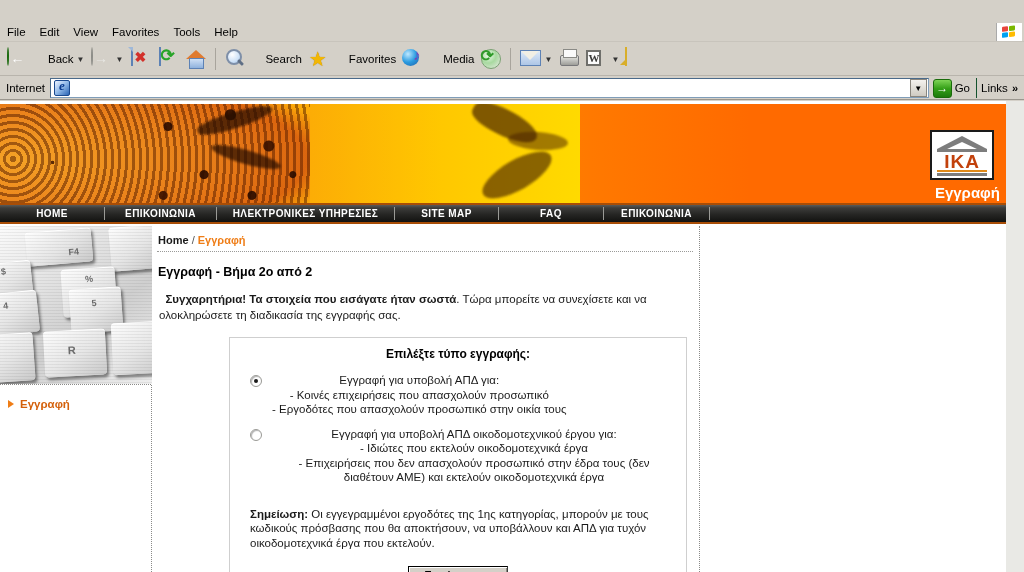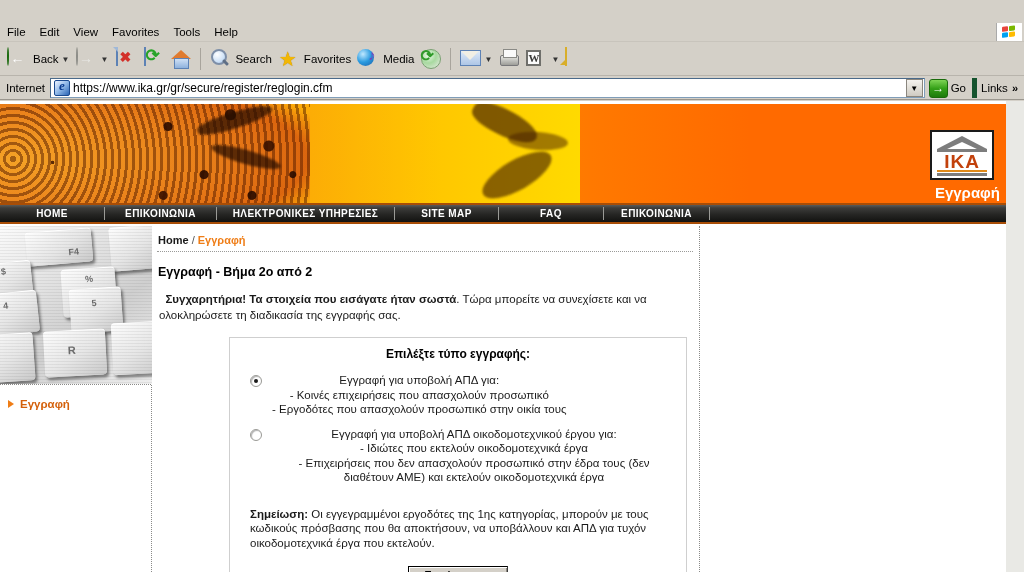--- a/index.html
+++ b/index.html
@@ -68,21 +68,21 @@
   .winflag i:nth-child(3) { left: 0; top: 6px; background: #00a1f1; }
   .winflag i:nth-child(4) { left: 7px; top: 6px; background: #ffbb00; }
 
   
   .toolbar {
     position: absolute; left: 0; top: 43px; width: 1024px; height: 33px;
     background: #d4d0c8; display: flex; align-items: center; padding-left: 4px;
     border-bottom: 1px solid #b8b4ac;
   }
   .tbtn { display: flex; align-items: center; height: 28px; padding: 0 3px; }
-  .tbtn .lbl { font-size: 11.5px; color: #000; margin-left: 4px; }
+  .tbtn .lbl { font-size: 11.5px; color: #000; margin-left: 19px; }
   .caret { font-size: 8px; color: #333; margin-left: 3px; }
   .sep { width: 1px; height: 22px; background: #a8a49c; margin: 0 5px; }
 
   .ic { width: 22px; height: 22px; position: relative; flex: none; }
   .circ-green {
     width: 21px; height: 21px; border-radius: 50%;
     background: radial-gradient(circle at 35% 30%, #b6ec8a 0%, #52b82a 55%, #217a12 100%);
     border: 1px solid #1d6b10;
   }
   .circ-gray {
@@ -222,21 +222,21 @@
     font-size: 8px; color: #000;
   }
   .go-btn { display: flex; align-items: center; padding: 0 6px 0 4px; }
   .go-ic {
     width: 19px; height: 19px; border-radius: 3px;
     background: linear-gradient(to bottom,#7ed455 0%, #35a018 50%, #1d7a0c 100%);
     border: 1px solid #1a6b0b; color: #fff; font-size: 12px; font-weight: bold;
     text-align: center; line-height: 17px;
   }
   .go-lbl { font-size: 11.5px; margin-left: 3px; }
-  .links-area { display: flex; align-items: center; padding: 0 4px; border-left: 5px solid #14532d; height: 20px; }
+  .links-area { display: flex; align-items: center; padding: 0 4px; border-left: 1px solid #14532d; height: 20px; }
   .links-lbl { font-size: 11.5px; }
   .chev { font-size: 11px; margin-left: 4px; font-weight: bold; }
 
   
   .page {
     position: absolute; left: 0; top: 101px; width: 1024px; height: 471px;
     background: #e9e9e5; overflow: hidden;
   }
   .site { position: absolute; left: 0; top: 0; width: 1006px; height: 471px; background: #ffffff; }
 
@@ -515,21 +515,20 @@
     </div>
     <div class="tbtn">
       <span class="ic"><span class="note"></span></span>
     </div>
   </div>
 
   <div class="addrbar">
     <span class="addr-label">Internet</span>
     <div class="addr-box">
       <span class="addr-ie"></span>
-      <span class="addr-url">https://www.ika.gr/gr/secure/register/reglogin.cfm</span>
       <span style="flex:1"></span>
       <span class="addr-drop">▼</span>
     </div>
     <div class="go-btn">
       <span class="go-ic">→</span>
       <span class="go-lbl">Go</span>
     </div>
     <div class="links-area">
       <span class="links-lbl">Links</span>
       <span class="chev">»</span>

